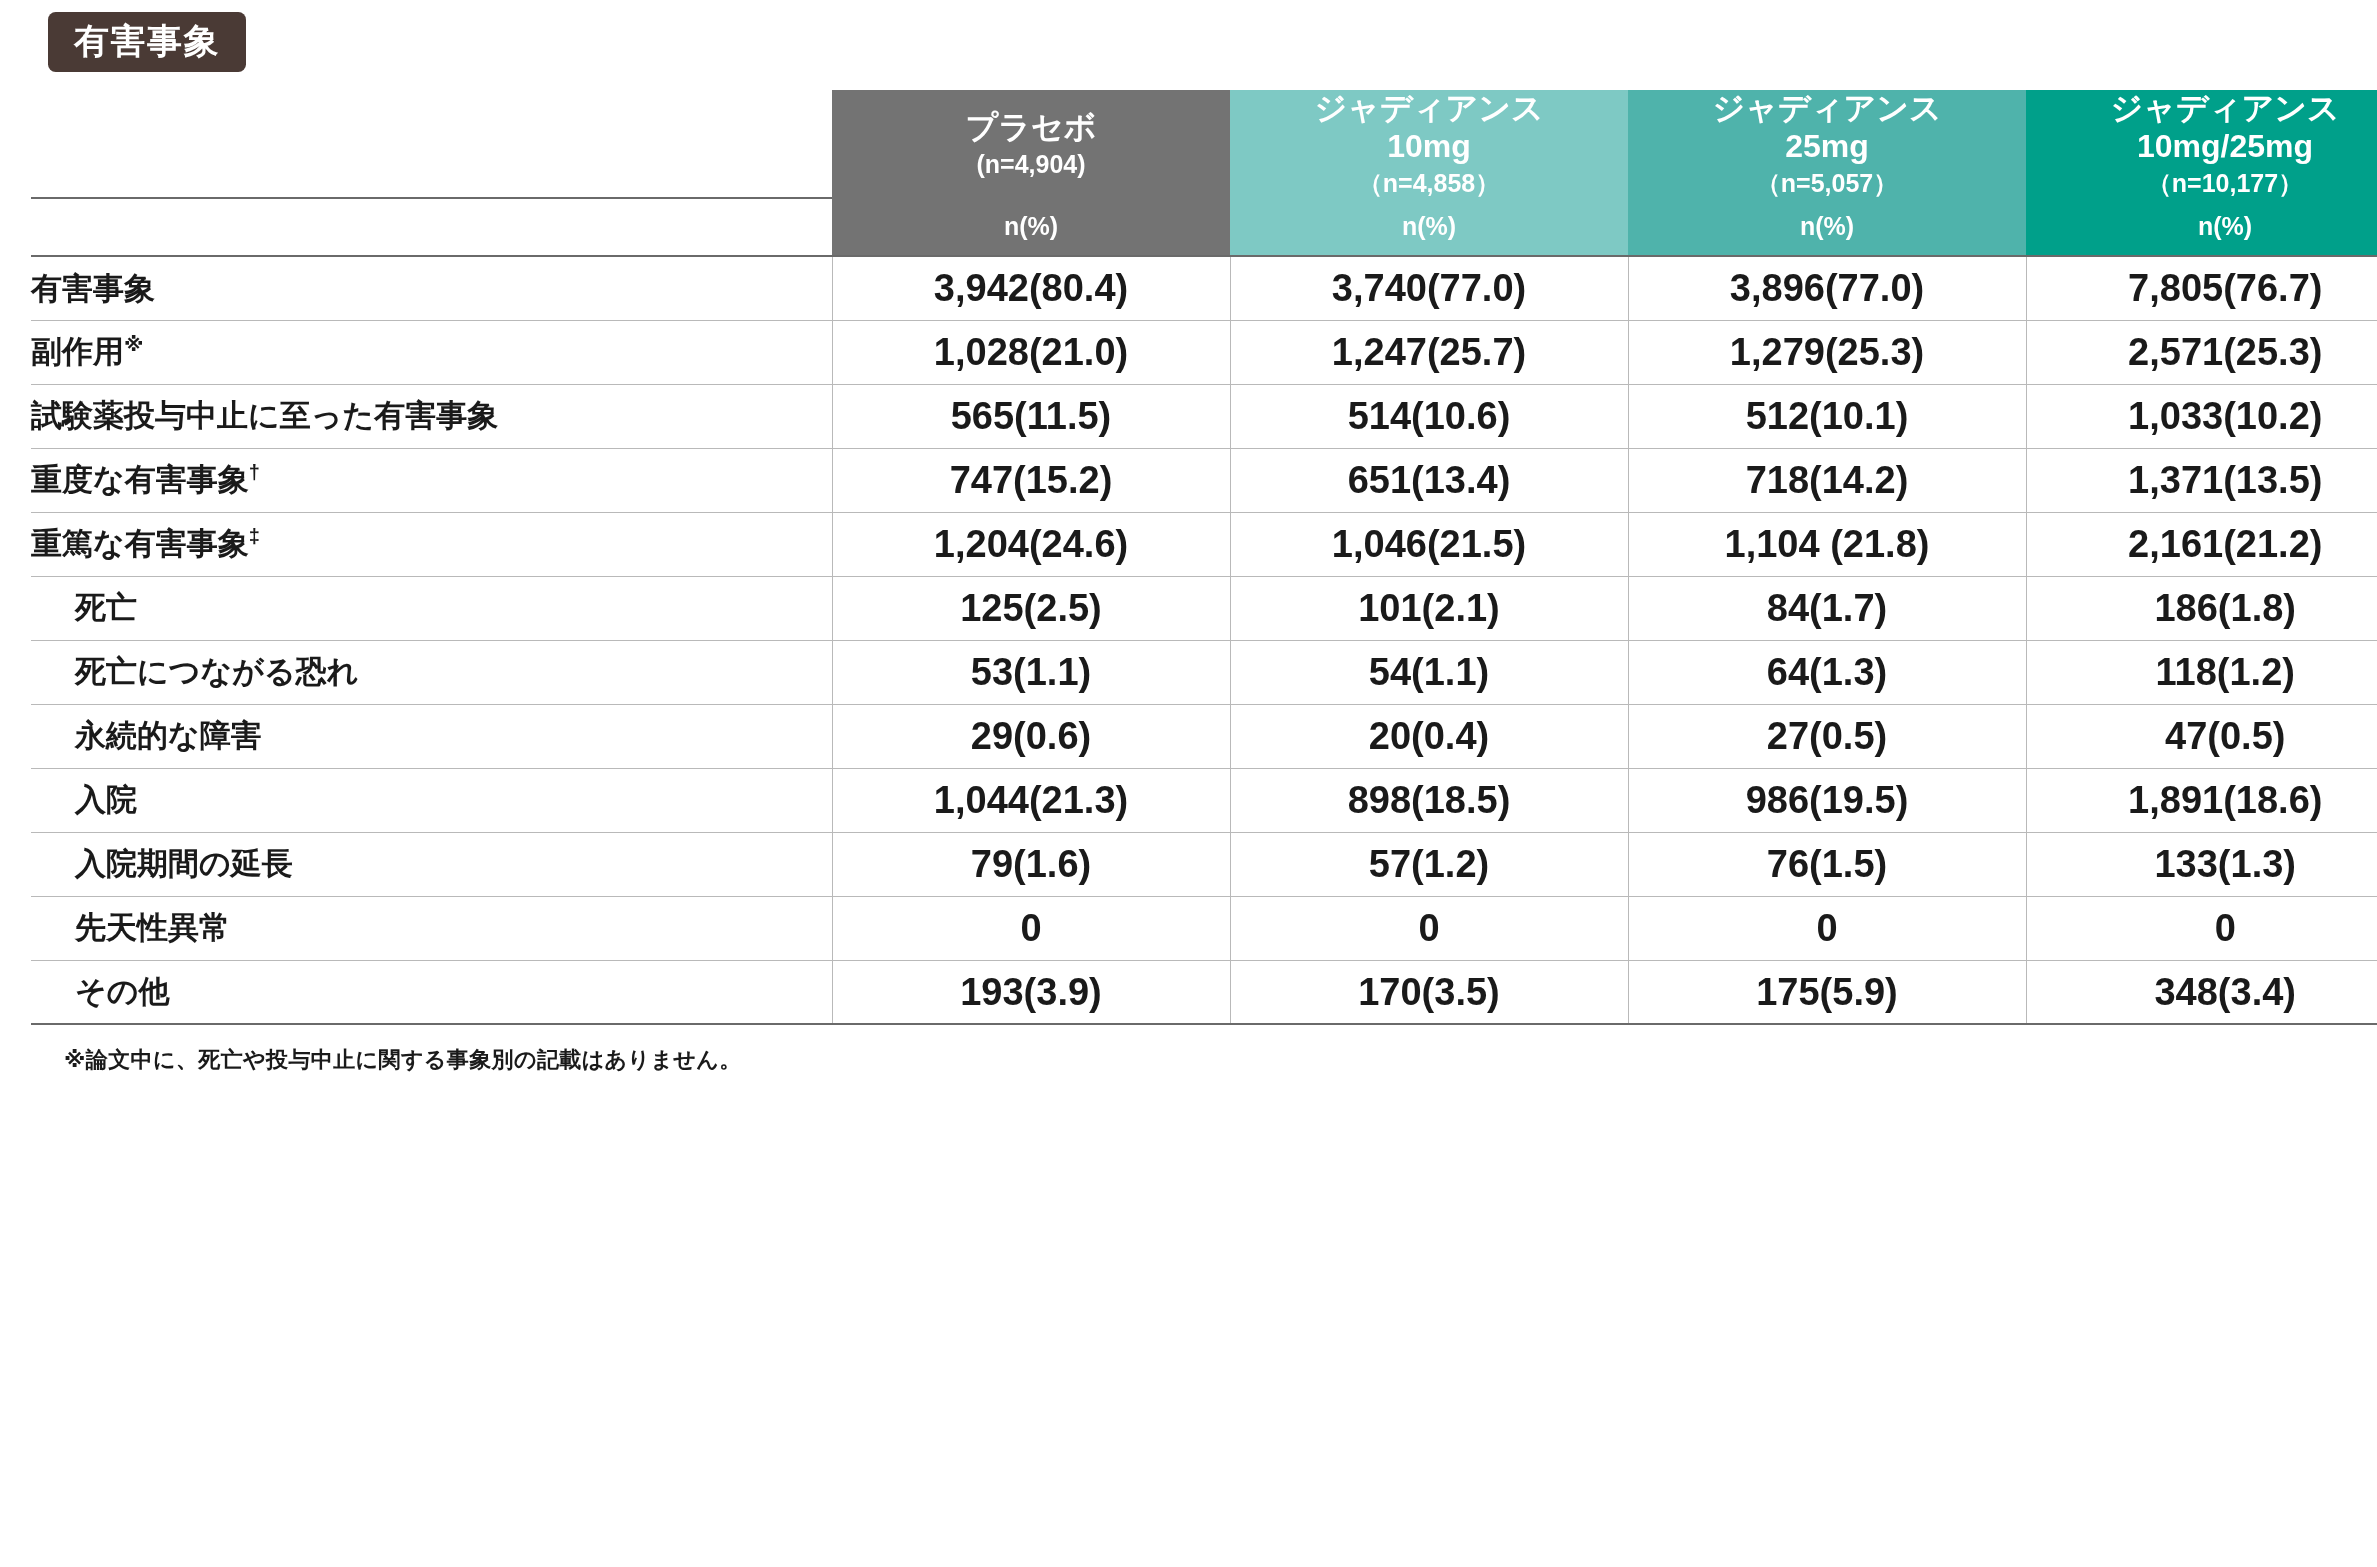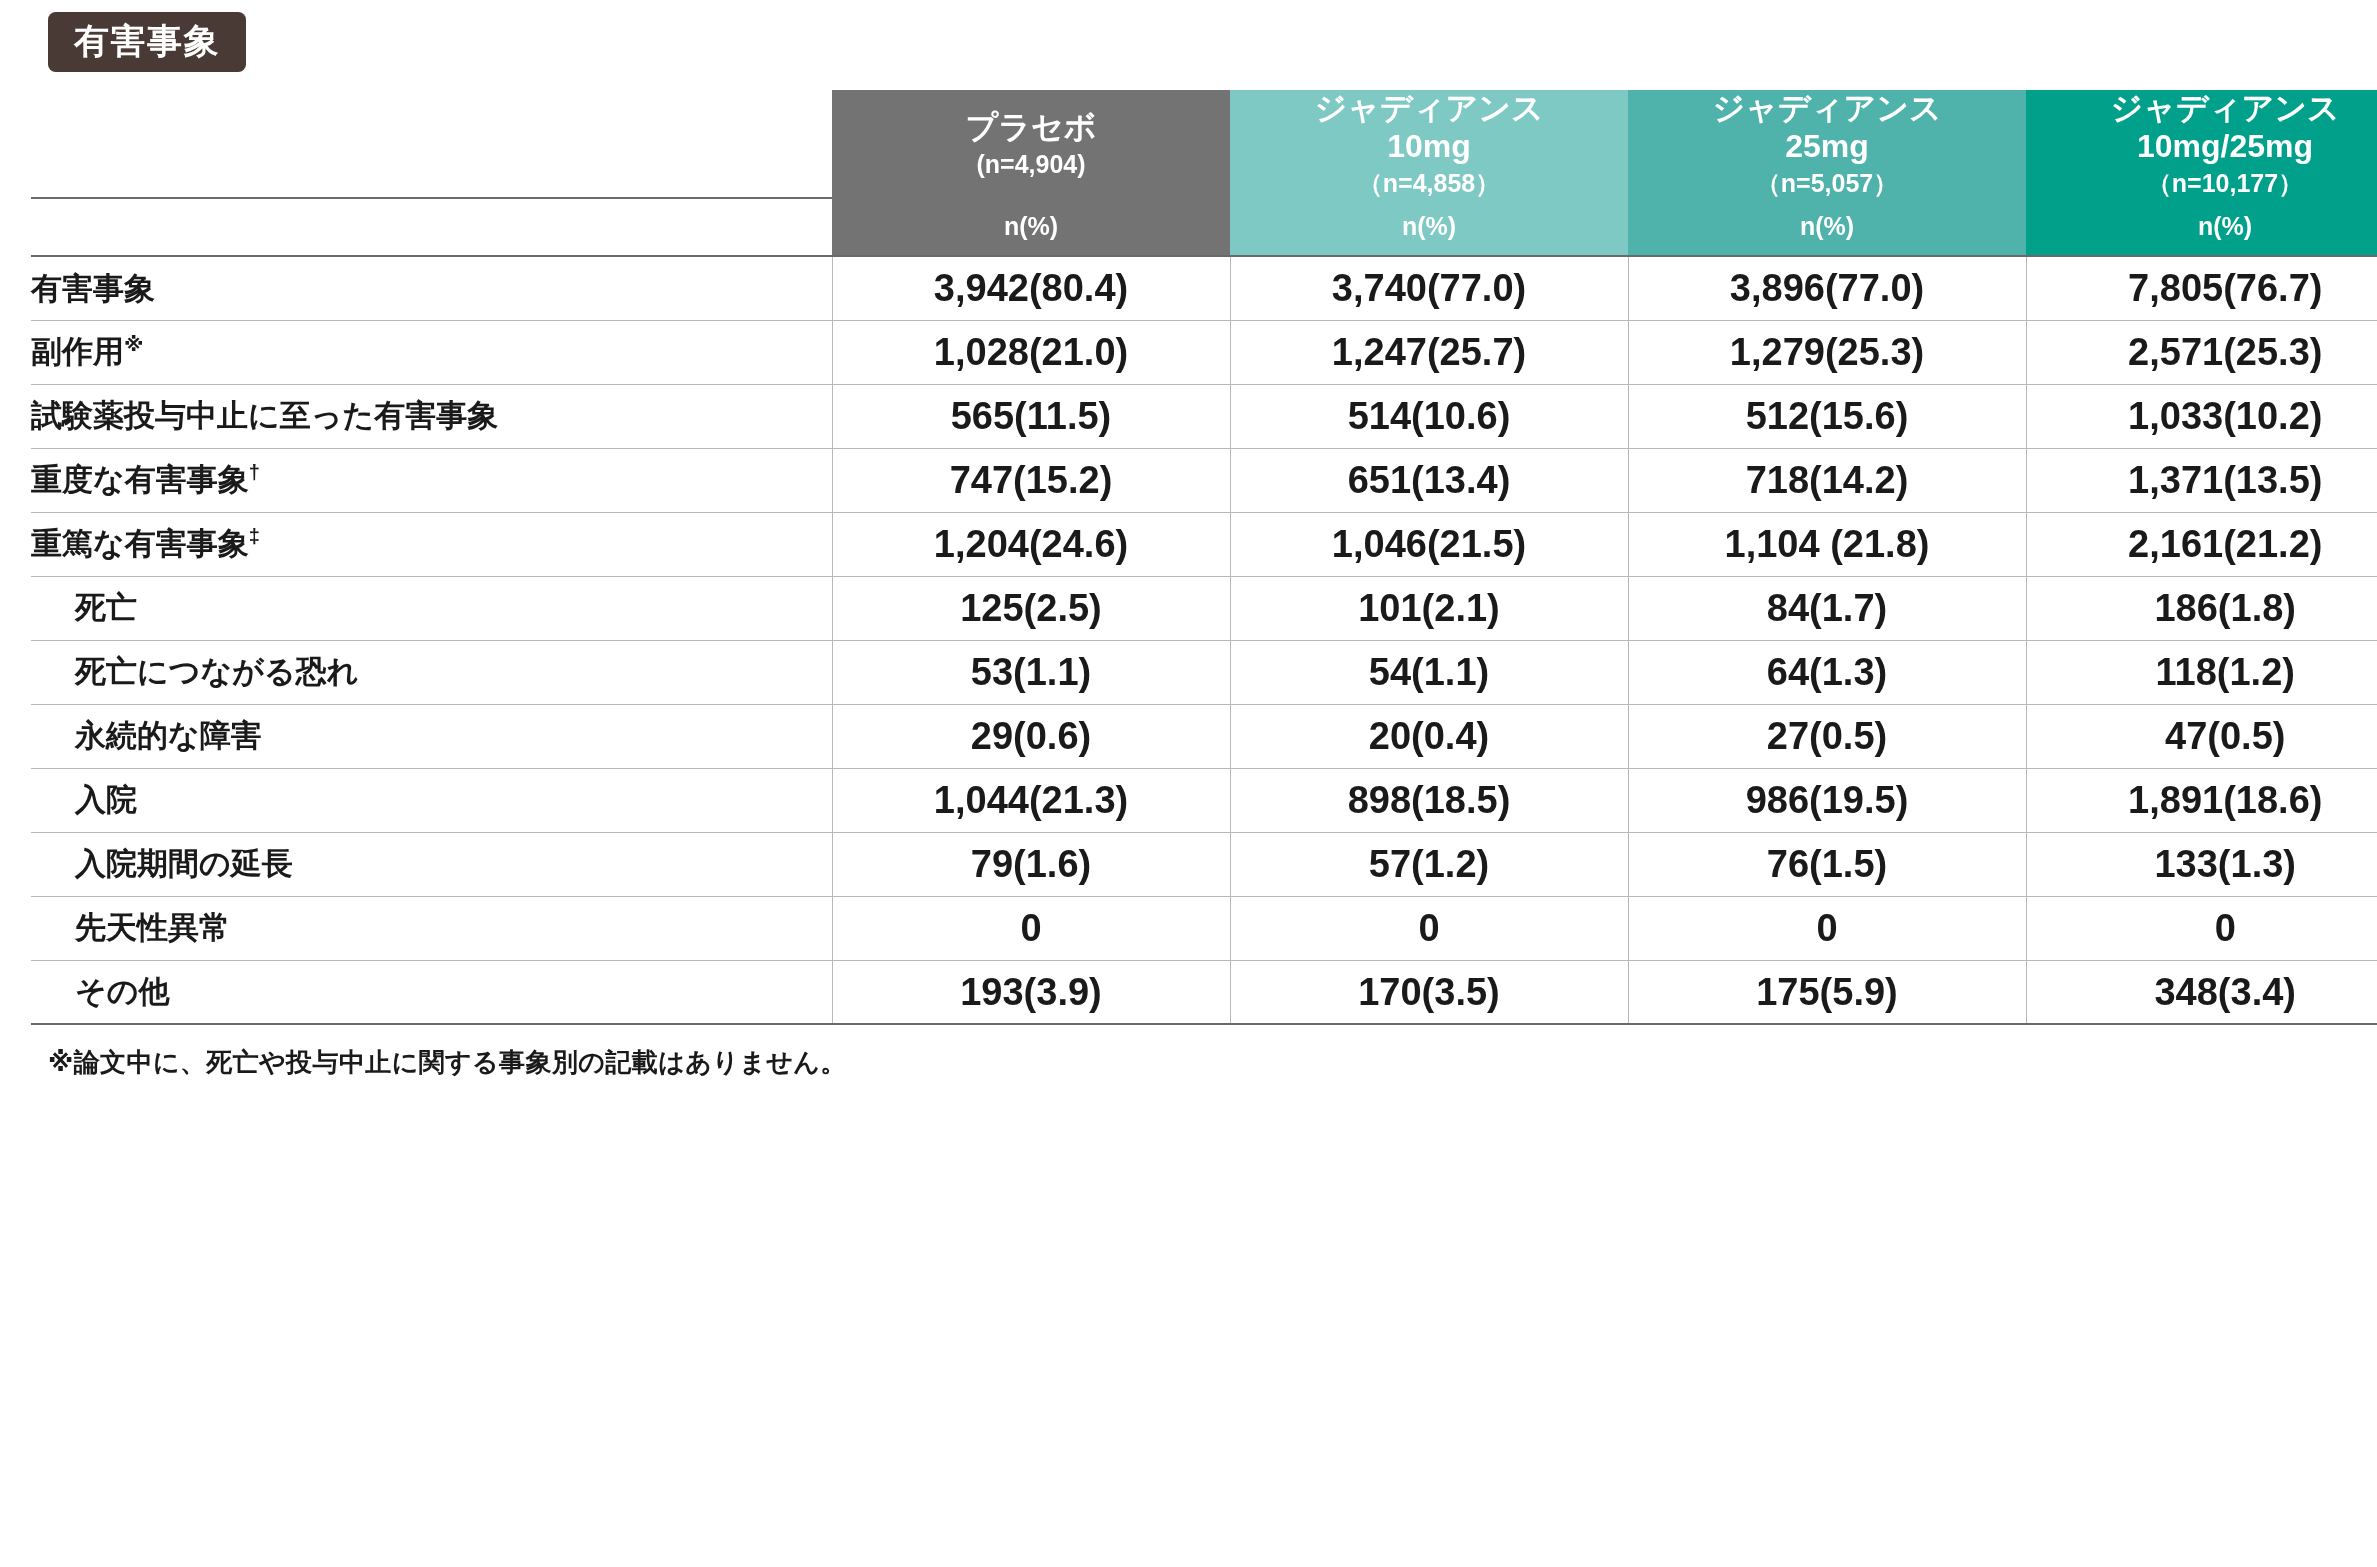--- a/index.html
+++ b/index.html
@@ -133,22 +133,22 @@
   }
   sup.mark {
     font-size: 20px;
     font-weight: bold;
     vertical-align: super;
   }
 
   
   .footnote {
     margin-top: 20px;
-    margin-left: 17px;
-    font-size: 26px;
+    margin-left: 33px;
+    font-size: 22px;
     font-weight: bold;
     letter-spacing: 0.4px;
     color: #1a1a1a;
   }
 </style>
 </head>
 <body>
 
 <div class="page">
 
@@ -208,21 +208,21 @@
         <td class="row-val">1,028(21.0)</td>
         <td class="row-val">1,247(25.7)</td>
         <td class="row-val">1,279(25.3)</td>
         <td class="row-val">2,571(25.3)</td>
       </tr>
 
       <tr>
         <td class="row-label"><span>試験薬投与中止に至った有害事象</span><sup class="mark"></sup></td>
         <td class="row-val">565(11.5)</td>
         <td class="row-val">514(10.6)</td>
-        <td class="row-val">512(15.6)</td>
+        <td class="row-val">512(10.1)</td>
         <td class="row-val">1,033(10.2)</td>
       </tr>
 
       <tr>
         <td class="row-label"><span>重度な有害事象</span><sup class="mark">†</sup></td>
         <td class="row-val">747(15.2)</td>
         <td class="row-val">651(13.4)</td>
         <td class="row-val">718(14.2)</td>
         <td class="row-val">1,371(13.5)</td>
       </tr>

